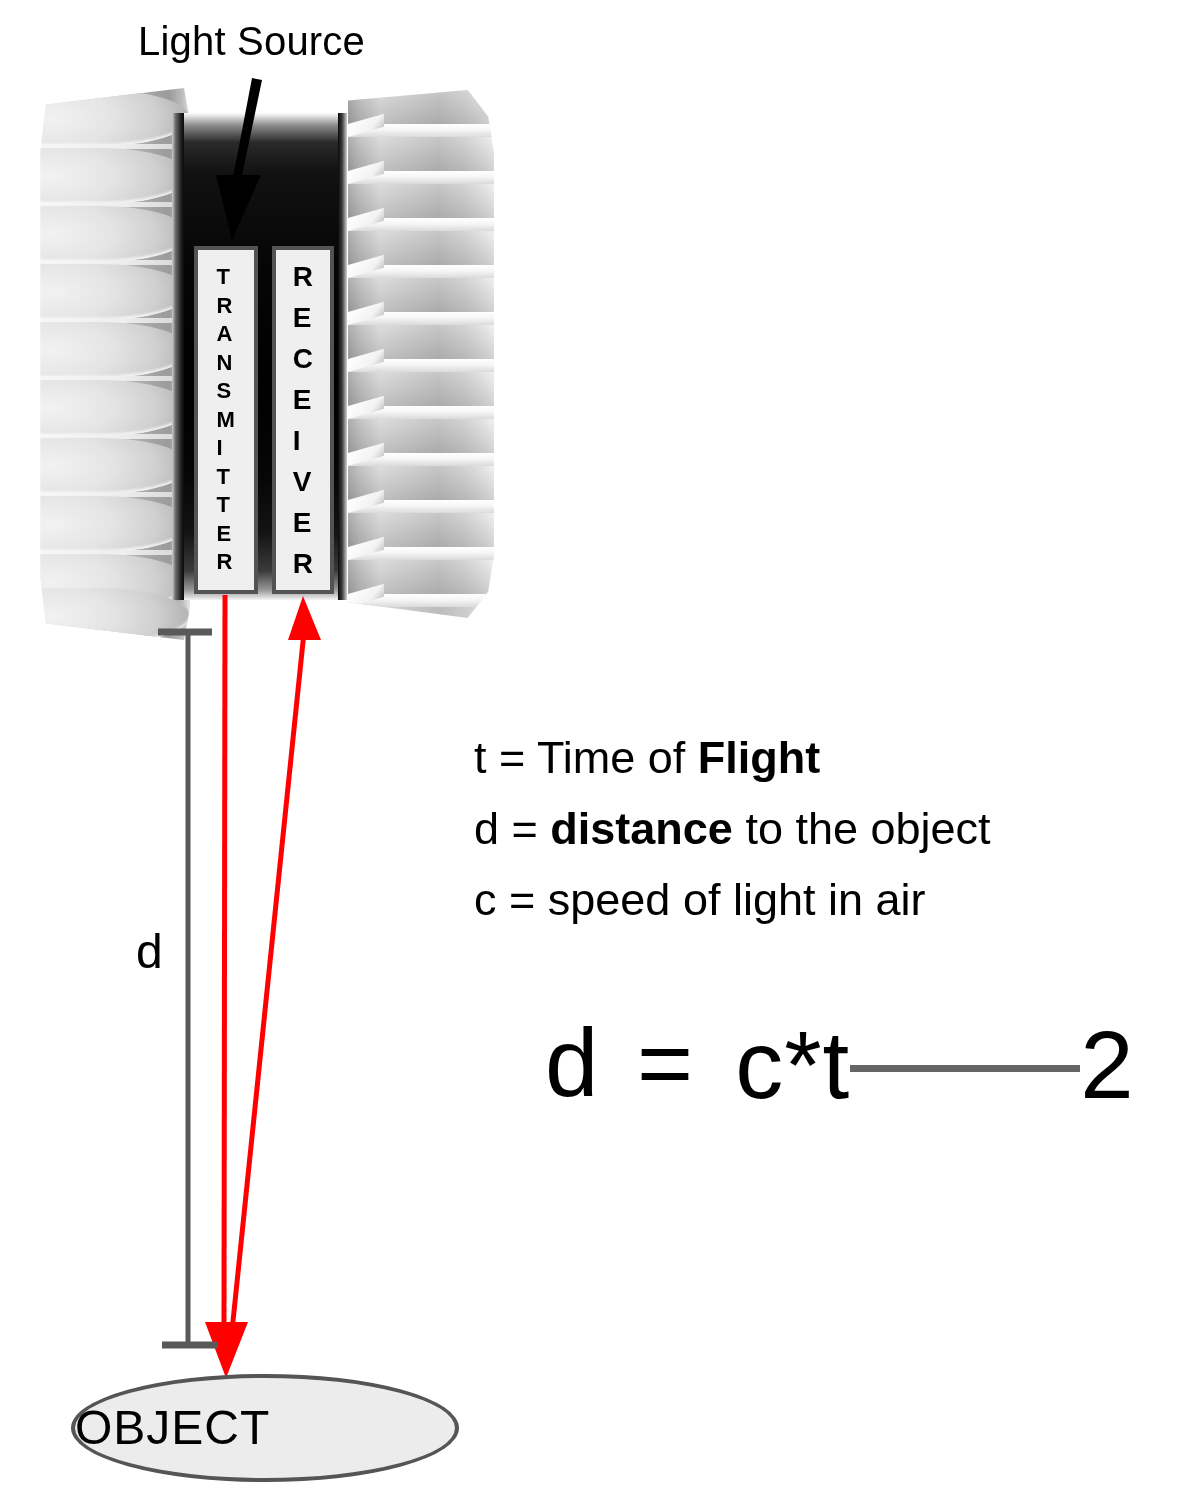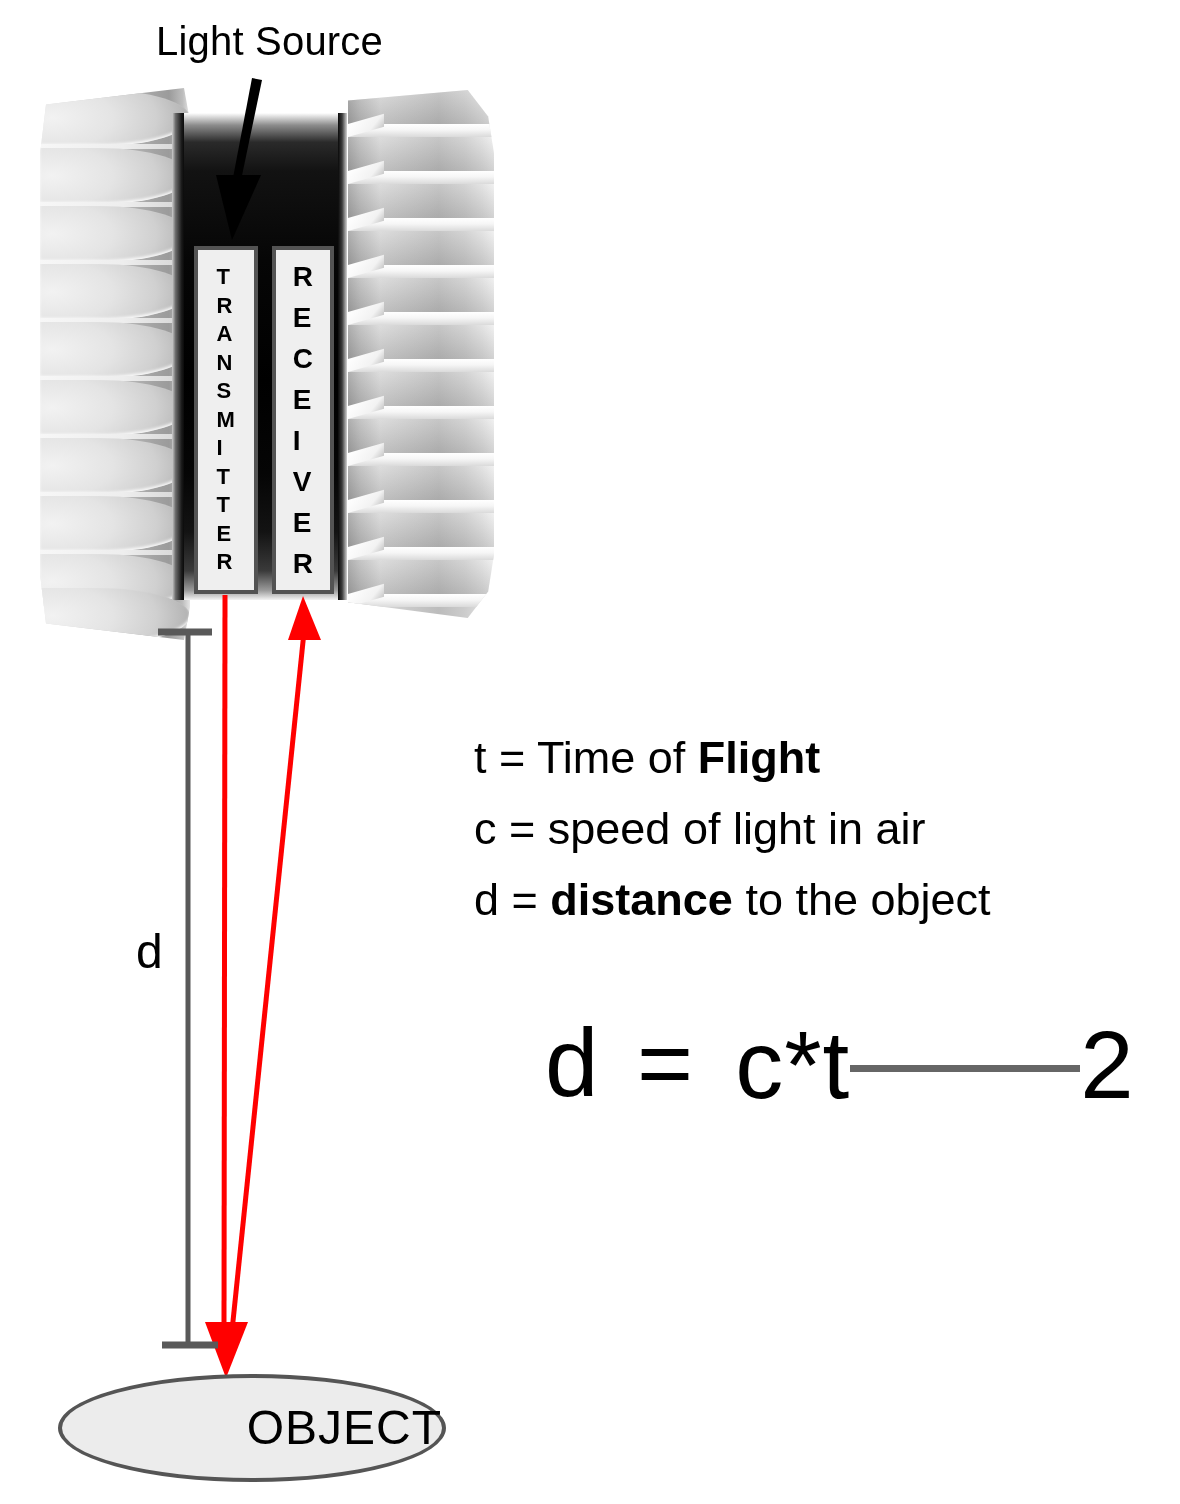--- a/index.html
+++ b/index.html
@@ -12,21 +12,21 @@
     height: 1504px;
     position: relative;
     overflow: hidden;
     font-family: "Liberation Sans", sans-serif;
     color: #000000;
   }
 
   
   #light-source-label {
     position: absolute;
-    left: 156px;
+    left: 138px;
     top: 18px;
     font-size: 40px;
     line-height: 46px;
     letter-spacing: 0.2px;
     white-space: nowrap;
     color: #000;
   }
 
   
   #sensor-assembly {
@@ -256,31 +256,31 @@
     margin: 10px 0 4px 0;
   }
   #eq-denominator {
     font-size: 96px;
     line-height: 110px;
   }
 
   
   #object-ellipse {
     position: absolute;
-    left: 58px;
+    left: 71px;
     top: 1374px;
     width: 388px;
     height: 108px;
     background: #ececec;
     border: 4px solid #555555;
     border-radius: 50%;
     box-sizing: border-box;
     display: flex;
     align-items: center;
-    justify-content: flex-end;
+    justify-content: flex-start;
   }
   #object-label {
     font-size: 48px;
     line-height: 50px;
     letter-spacing: 1px;
     color: #000;
   }
 </style>
 </head>
 <body>
@@ -358,24 +358,24 @@
   <line x1="12" y1="725" x2="68" y2="725" stroke="#595959" stroke-width="7"></line>
 </svg>
 
 <div id="d-label">d</div>
 
 <div id="legend">
   <span class="row">
     <span>t = Time of </span><b>Flight</b><span></span>
   </span>
   <span class="row">
-    <span>c = speed of light in air</span><b></b><span></span>
+    <span>d = </span><b>distance</b><span> to the object</span>
   </span>
   <span class="row">
-    <span>d = </span><b>distance</b><span> to the object</span>
+    <span>c = speed of light in air</span><b></b><span></span>
   </span>
 </div>
 
 <div id="equation">
   <div id="eq-lhs">d =</div>
   <div id="eq-fraction">
     <div id="eq-numerator">c*t</div>
     <div id="eq-bar"></div>
     <div id="eq-denominator">2</div>
   </div>

